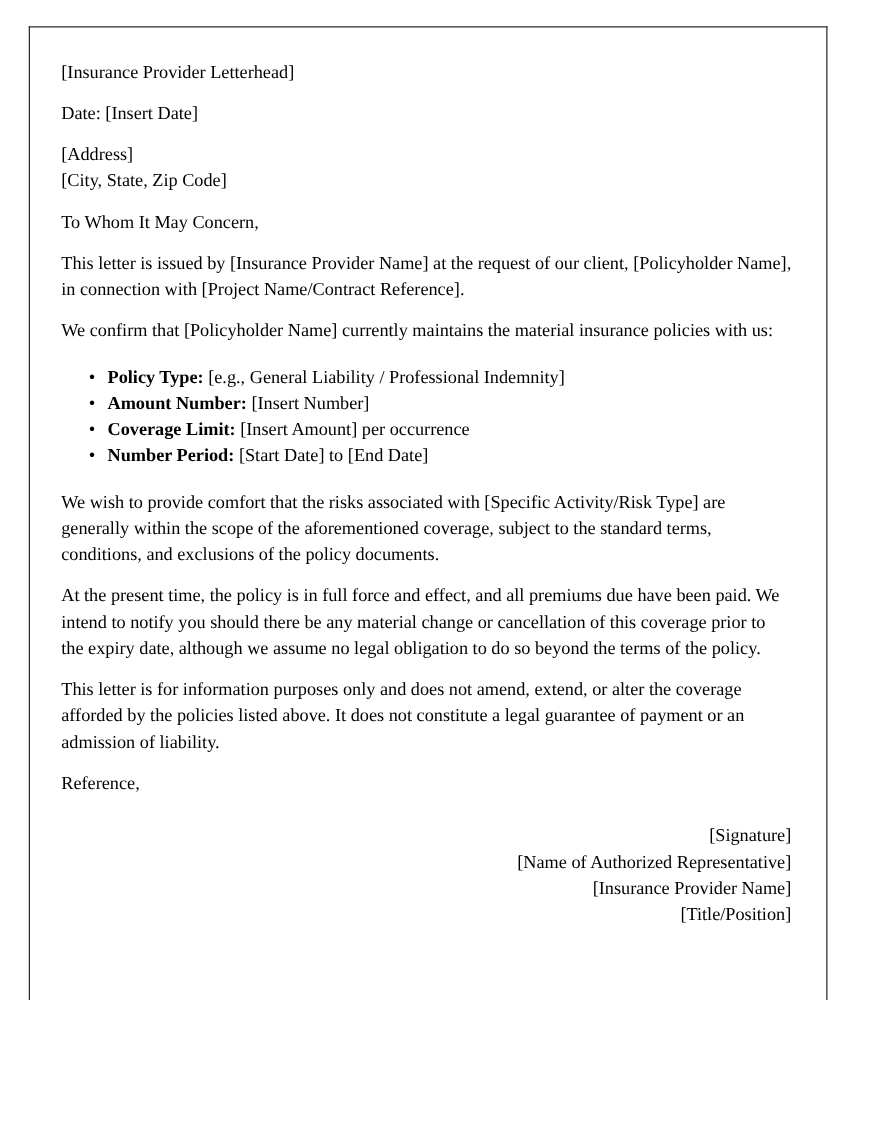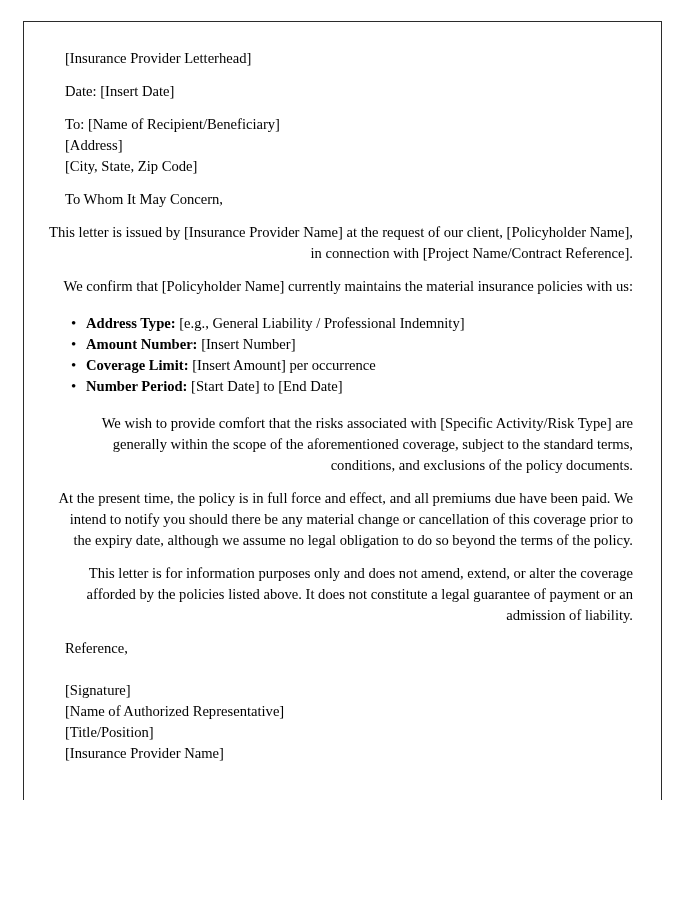--- a/index.html
+++ b/index.html
@@ -33,34 +33,35 @@
   #content {
     position: absolute;
     left: 25px;          
     top: 26px;
     width: 584px;        
     font-size: 14.6px;
     line-height: 21px;
   }
 
   .block {
-    margin: 0 0 12px 16px;
+    margin: 0 0 12px 0;
   }
   .block.tight {
     margin-bottom: 0;
+    text-align: right;
   }
 
   .line {
     display: block;
     white-space: nowrap;
   }
 
   .para {
     margin: 0 0 12px 0;
-    text-align: right;
+    text-align: left;
   }
 
   .re-line {
     font-weight: bold;
     margin: 0 0 12px 0;
   }
 
   ul.policy-list {
     list-style: none;
     margin: 0 0 12px 0;
@@ -99,40 +100,39 @@
 
     <div class="block">
       <span class="line">[Insurance Provider Letterhead]</span>
     </div>
 
     <div class="block">
       <span class="line">Date: [Insert Date]</span>
     </div>
 
     <div class="block">
-      <span class="line">To: [Name of Recipient/Beneficiary]</span>
       <span class="line">[Address]</span>
       <span class="line">[City, State, Zip Code]</span>
     </div>
 
 
     <div class="block">
       <span class="line">To Whom It May Concern,</span>
     </div>
 
     <p class="para">This letter is issued by [Insurance Provider Name] at the request of our client, [Policyholder Name], in connection with [Project Name/Contract Reference].</p>
 
     <p class="para">We confirm that [Policyholder Name] currently maintains the material insurance policies with us:</p>
 
     <div class="spacer-xs"></div>
 
     <ul class="policy-list">
       <li>
         <span class="bullet-dot">•</span>
-        <span class="b">Address Type:</span><span> [e.g., General Liability / Professional Indemnity]</span>
+        <span class="b">Policy Type:</span><span> [e.g., General Liability / Professional Indemnity]</span>
       </li>
       <li>
         <span class="bullet-dot">•</span>
         <span class="b">Amount Number:</span><span> [Insert Number]</span>
       </li>
       <li>
         <span class="bullet-dot">•</span>
         <span class="b">Coverage Limit:</span><span> [Insert Amount] per occurrence</span>
       </li>
       <li>
@@ -151,18 +151,18 @@
 
     <div class="block">
       <span class="line">Reference,</span>
     </div>
 
     <div class="spacer-sm"></div>
 
     <div class="block tight">
       <span class="signoff-line">[Signature]</span>
       <span class="signoff-line">[Name of Authorized Representative]</span>
+      <span class="signoff-line">[Insurance Provider Name]</span>
       <span class="signoff-line">[Title/Position]</span>
-      <span class="signoff-line">[Insurance Provider Name]</span>
     </div>
 
   </div>
 </div>
 
 </body></html>

